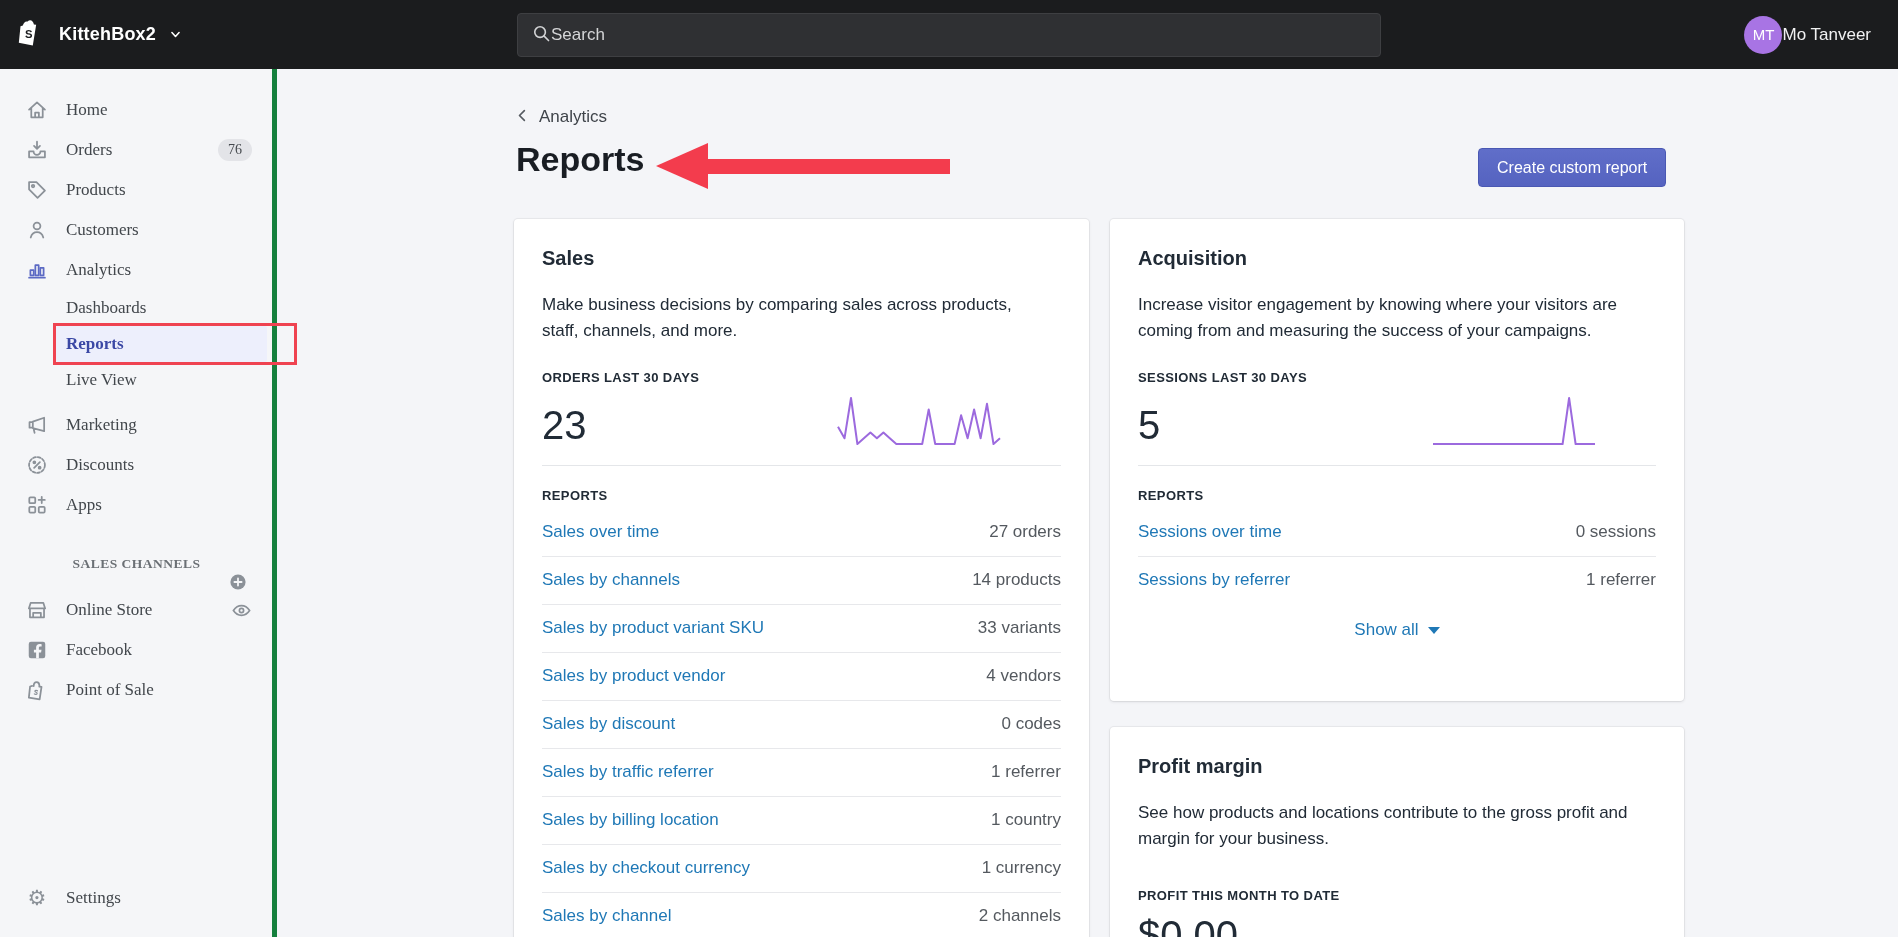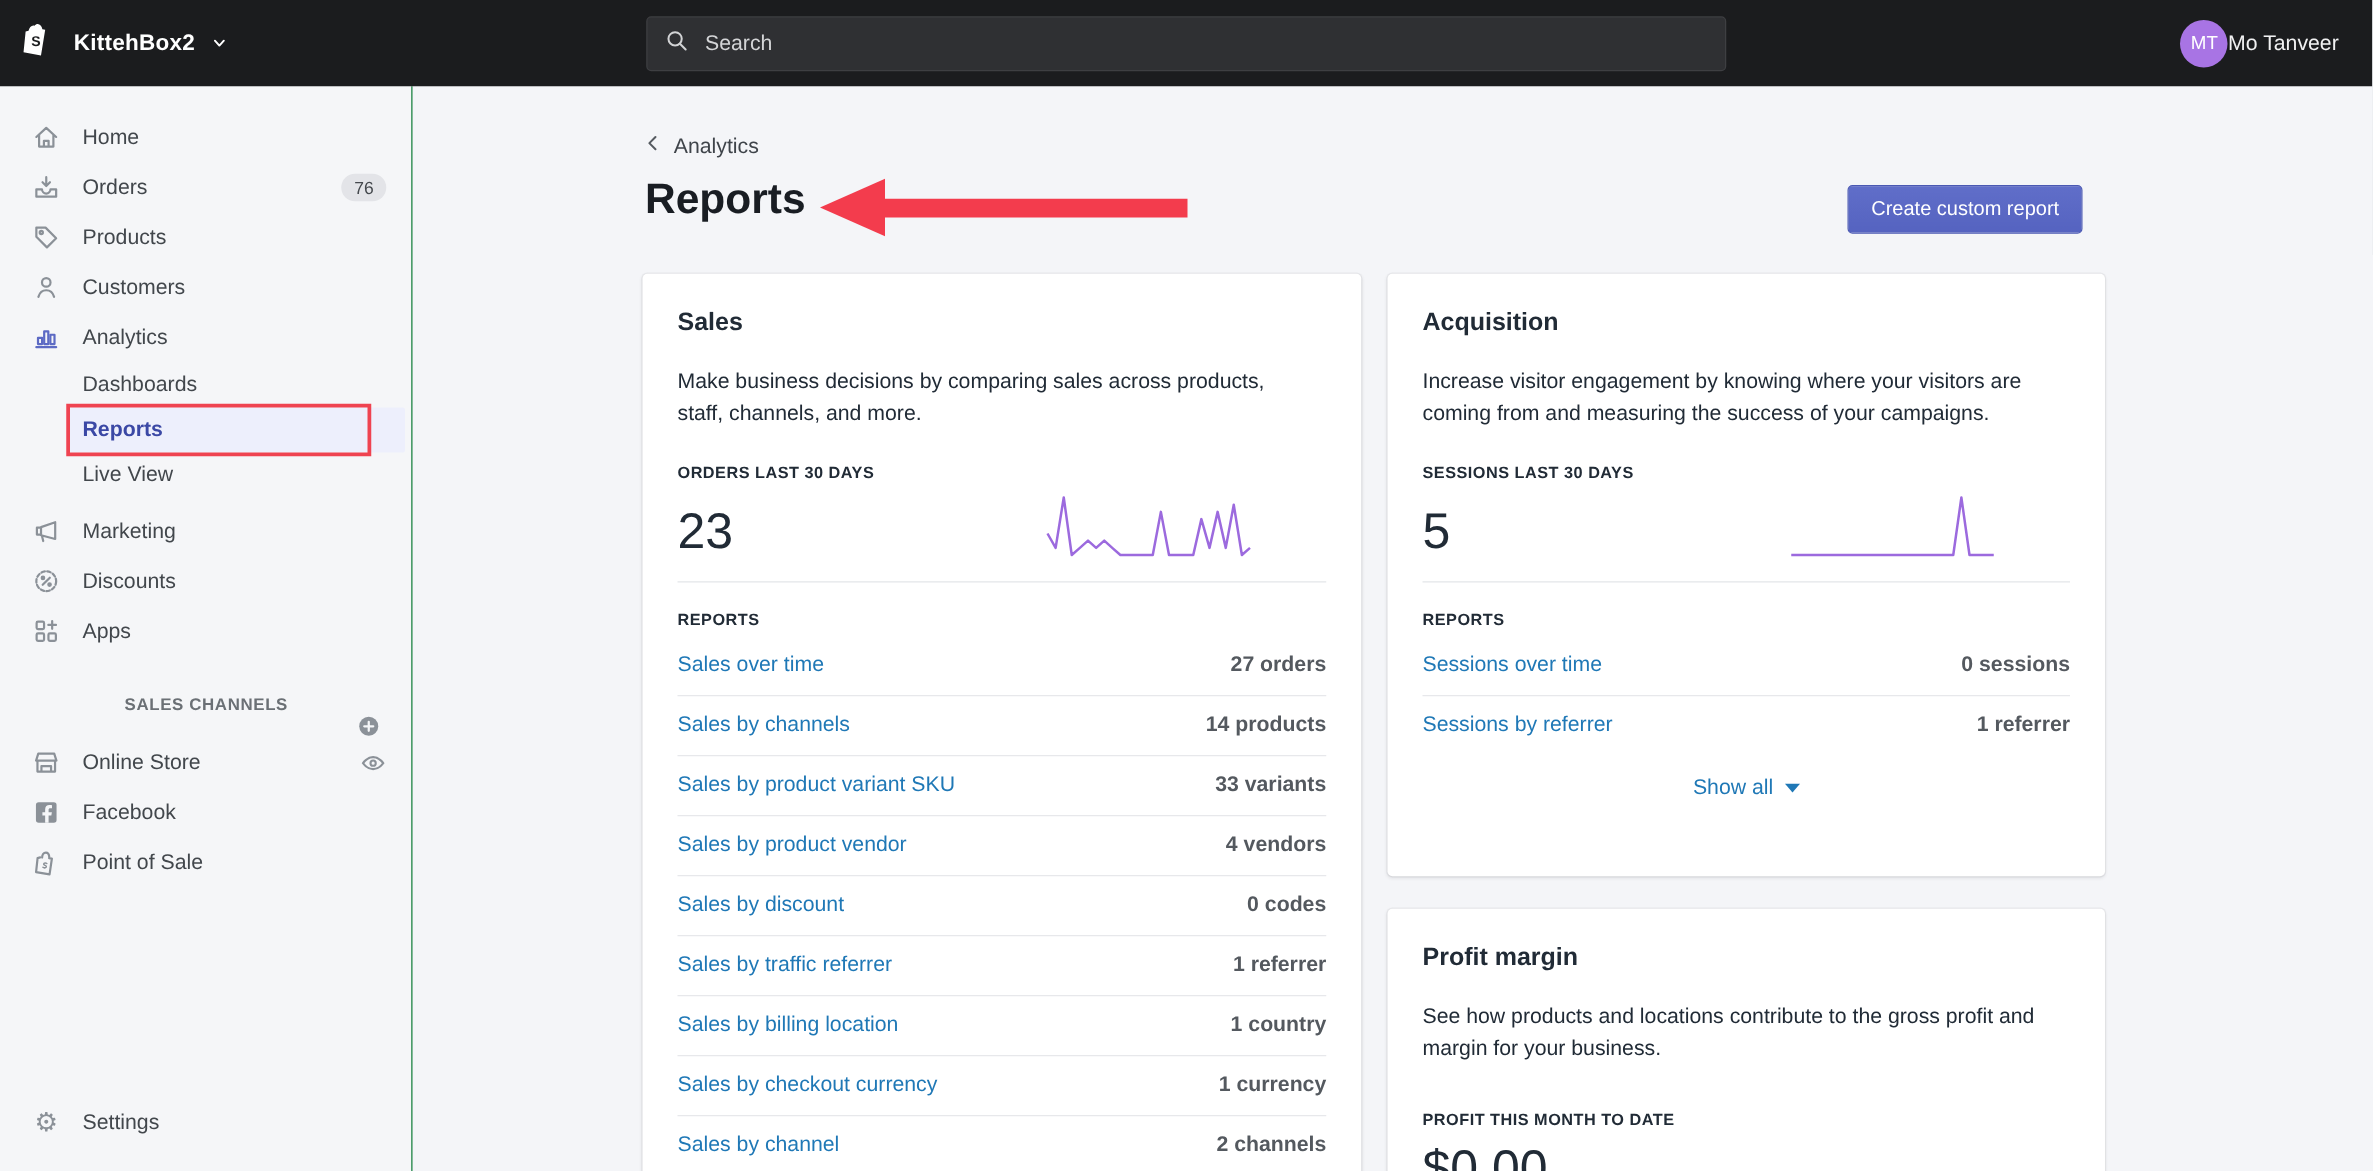--- a/index.html
+++ b/index.html
@@ -5,28 +5,28 @@
   * { margin:0; padding:0; box-sizing:border-box; }
   html,body { background:#e8eaed; }
   body { font-family:"Liberation Sans", sans-serif; }
   .page { position:relative; width:1898px; height:937px; background:#f4f5f8; overflow:hidden; }
 
   
   .topbar { position:absolute; top:0; left:0; width:100%; height:69px; background:#1b1c1e; z-index:40; }
   .brand { position:absolute; left:16px; top:0; height:69px; display:flex; align-items:center; gap:13px; cursor:pointer; }
   .brand-name { color:#ffffff; font-weight:bold; font-size:18px; letter-spacing:.2px; }
   .chev { display:flex; align-items:center; }
-  .searchbox { position:absolute; left:517px; top:13px; width:864px; height:44px; background:#2f3033; border:1px solid #3e3f42; border-radius:4px; display:flex; align-items:center; gap:13px; padding:0 14px; cursor:text; }
+  .searchbox { position:absolute; left:517px; top:13px; width:864px; height:44px; background:#2f3033; border:1px solid #3e3f42; border-radius:4px; display:flex; align-items:center; padding:0 14px; cursor:text; }
   .search-text { color:#d4d5d7; font-size:17px; }
   .user { position:absolute; right:27px; top:0; height:69px; display:flex; align-items:center; cursor:pointer; }
   .avatar { width:38px; height:38px; border-radius:50%; background:#a874e4; color:#fff; font-size:15px; display:flex; align-items:center; justify-content:center; }
   .user-name { color:#f1f1f2; font-size:17px; }
 
   
-  .sidebar { position:absolute; top:69px; left:0; width:330px; bottom:0; background:#f5f6f8; border-right:1px solid #15803d; z-index:30; }
+  .sidebar { position:absolute; top:69px; left:0; width:277px; bottom:0; background:#f5f6f8; border-right:5px solid #15803d; z-index:30;font-family:Liberation Serif, serif; }
   .nav-block { position:absolute; left:0; width:100%; }
   .nav-item { display:flex; align-items:center; height:40px; padding:0 20px 0 25px; font-size:17px; color:#42474c; cursor:pointer; }
   .nav-item .nicon { width:24px; height:24px; margin-right:17px; display:flex; align-items:center; justify-content:center; color:#8b9198; flex:none; }
   .nav-item .nicon svg { stroke:currentColor; fill:none; stroke-width:1.6; stroke-linecap:round; stroke-linejoin:round; }
   .badge { margin-left:auto; background:#e3e4e8; color:#45494e; border-radius:11px; font-size:14px; line-height:1; padding:4px 10px; }
   .trail { margin-left:auto; display:flex; align-items:center; color:#8b9198; }
   .trail svg { stroke:currentColor; fill:none; stroke-width:1.6; }
   .subitem { display:flex; align-items:center; height:36px; padding-left:66px; font-size:17px; color:#42474c; cursor:pointer; }
   .subitem.active { background:#edeffc; color:#3b48a5; font-weight:bold; margin-left:56px; margin-right:5px; padding-left:10px; border-radius:2px; }
   .channels-header { display:flex; align-items:center; height:28px; padding:0 24px 0 25px; font-size:13.5px; font-weight:bold; letter-spacing:.5px; color:#6b7075;flex-direction:column; }
@@ -50,21 +50,21 @@
   .card-desc { font-size:17px; line-height:26px; color:#212b36; max-width:510px; margin-bottom:26px; }
   .metric-label { font-size:13px; font-weight:bold; letter-spacing:.4px; color:#212b36; margin-bottom:10px; }
   .metric-row { display:flex; align-items:flex-end; justify-content:space-between; padding-right:58px;text-align:right; }
   .metric-value { font-size:40px; color:#212b36; line-height:1.1; }
   .sparkline { display:block; }
   .reports-section { margin-top:18px; border-top:1px solid #e4e6e9; padding-top:22px; }
   .reports-label { font-size:13px; font-weight:bold; letter-spacing:.4px; color:#212b36; margin-bottom:6px; }
   .report-row { display:flex; align-items:center; justify-content:space-between; padding:13px 0 14px; font-size:17px; }
   .report-row + .report-row { border-top:1px solid #e7e8eb; }
   .report-link { color:#1f78b6; cursor:pointer; }
-  .report-value { color:#54595f;font-weight:bold; }
+  .report-value { color:#54595f; }
   .show-all { display:flex; align-items:center; justify-content:center; gap:9px; margin-top:16px; color:#1f78b6; font-size:17px; cursor:pointer; }
   .caret-down { width:0; height:0; border-left:6px solid transparent; border-right:6px solid transparent; border-top:7px solid #1f78b6; }
 </style>
 </head>
 <body>
 
 <div class="page">
 
   <div class="topbar">
     <div class="brand">

